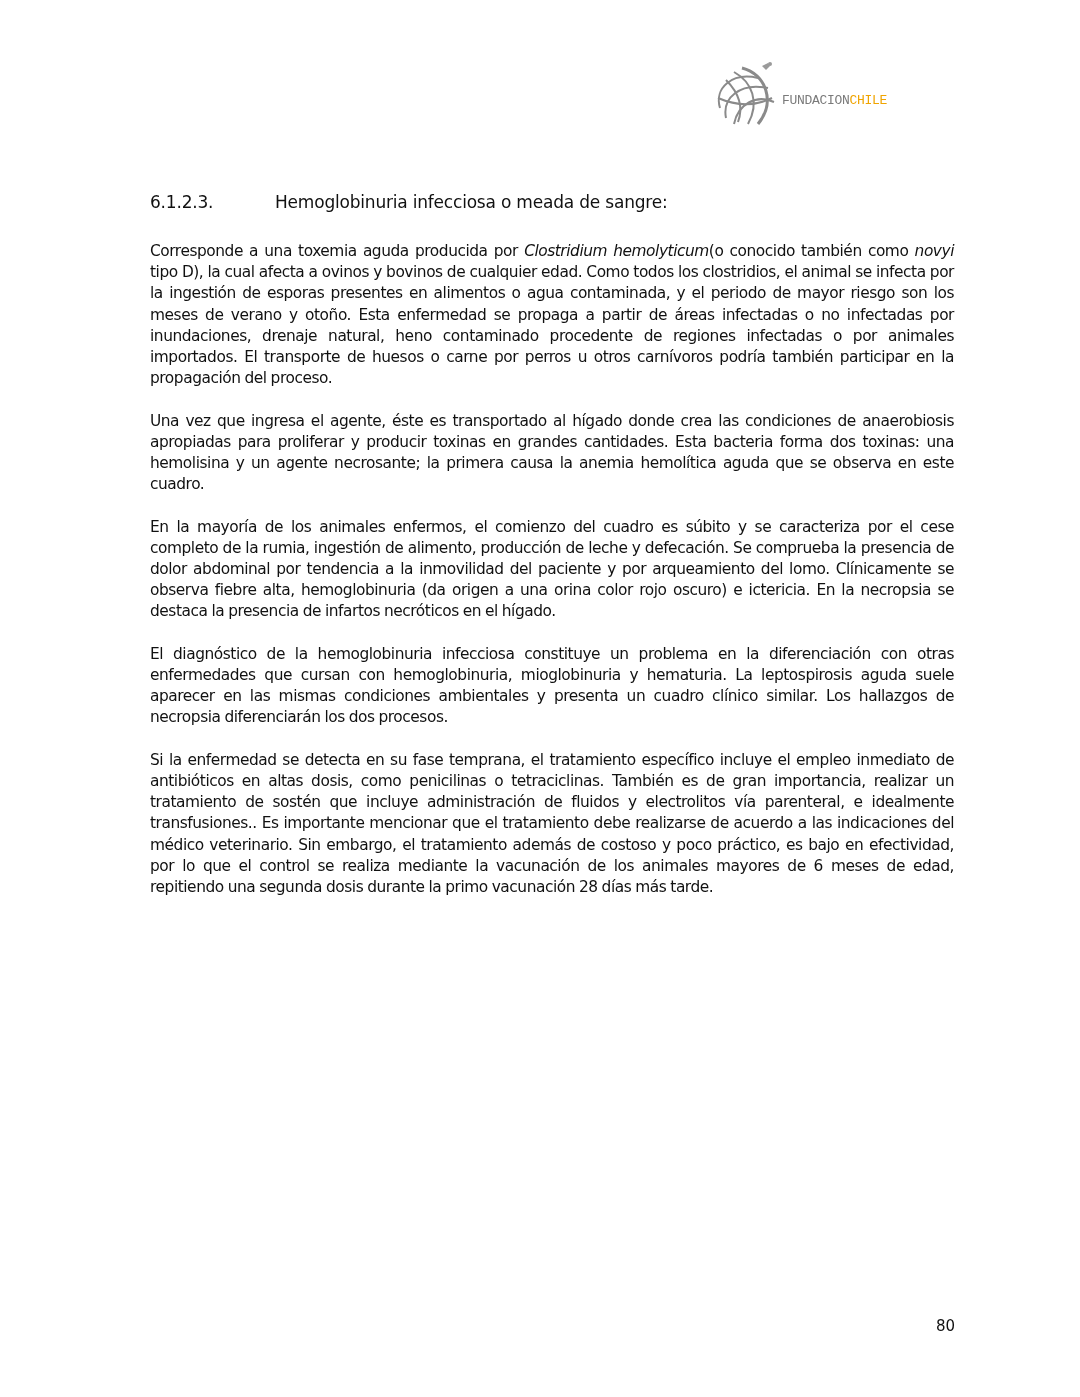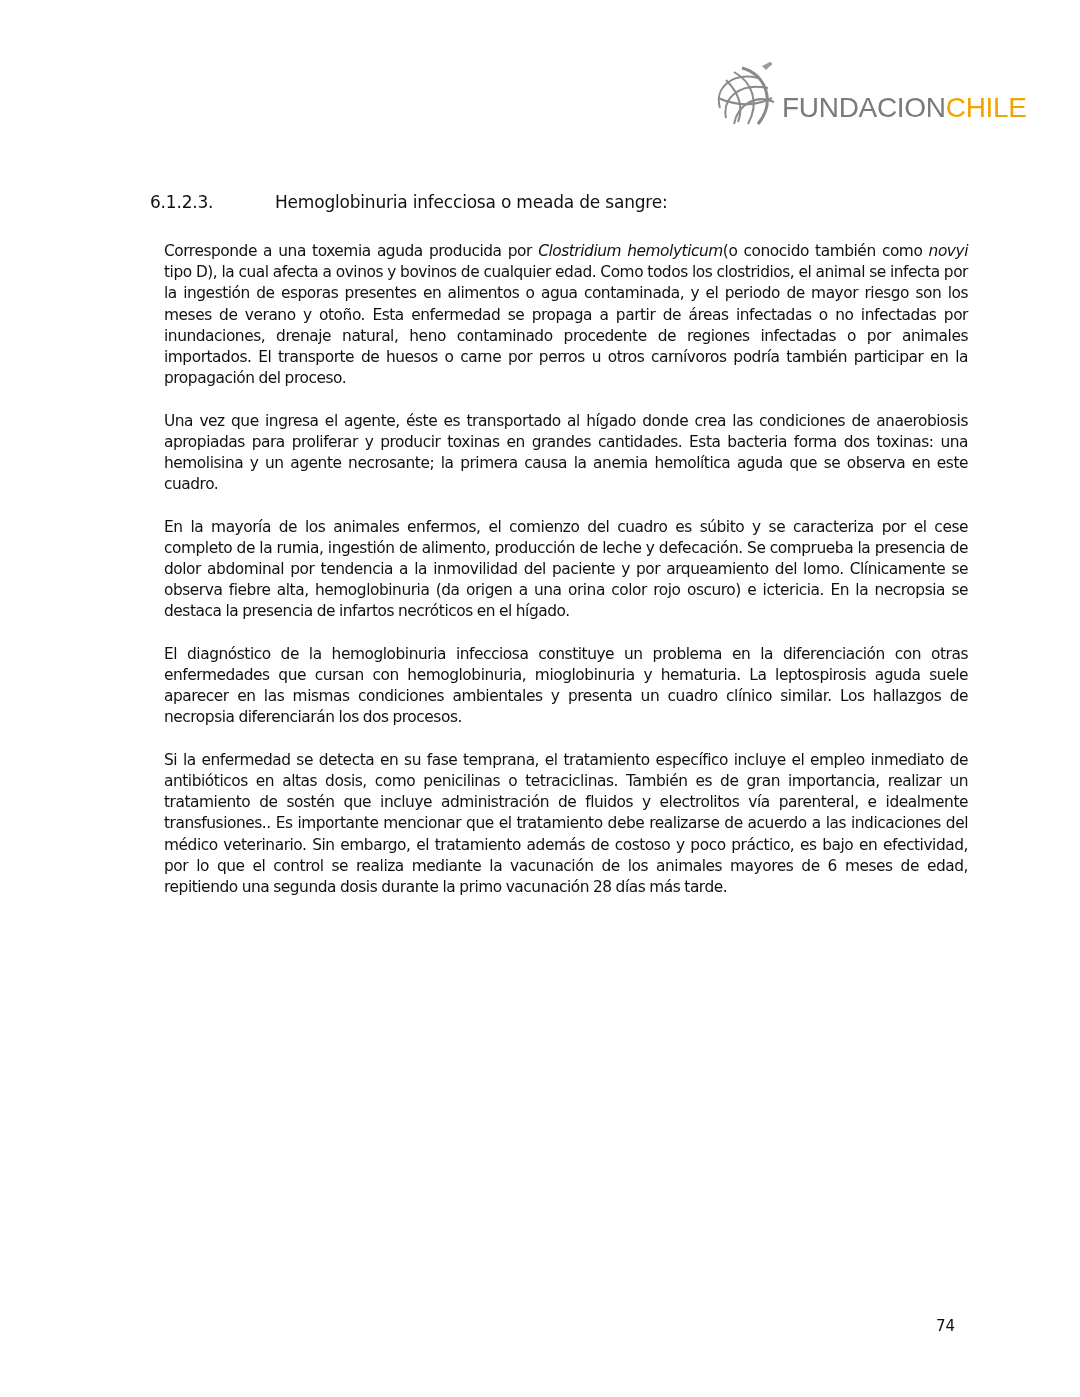--- a/index.html
+++ b/index.html
@@ -1,29 +1,29 @@
 <!DOCTYPE html>
 <html><head>
 <meta charset="utf-8">
 <style>
   html, body { margin:0; padding:0; background:#ffffff; }
   body { width:1080px; height:1397px; position:relative; overflow:hidden;
          font-family: "DejaVu Sans", sans-serif; color:#111; }
   .logo { position:absolute; left:712px; top:58px; width:250px; height:72px; }
   .logo svg { position:absolute; left:0; top:0; }
-  .logo-text { position:absolute; left:70px; top:36px; font-family:Liberation Sans, sans-serif;
-               font-size:28px; letter-spacing:-0.3px; line-height:1; }
+  .logo-text { position:absolute; left:70px; top:36px; font-family:Liberation Mono, monospace;
+               font-size:13px; letter-spacing:-0.3px; line-height:1; }
   .logo-text .a { color:#7a7a7a; }
   .logo-text .b { color:#f0a400; }
   .heading { position:absolute; left:150px; top:192px; font-weight:normal; font-size:17px;
              font-family:"DejaVu Sans", sans-serif; letter-spacing:-0.2px; }
   .heading .num { display:inline-block; width:125px; }
   .content { position:absolute; left:150px; top:241px; width:804px;
              font-family:"DejaVu Sans", sans-serif; font-size:15.4px; line-height:21.2px;
-             text-align:justify; letter-spacing:-0.45px; word-spacing:-0.5px;margin-left:14px; }
+             text-align:justify; letter-spacing:-0.45px; word-spacing:-0.5px; }
   .content p { margin:0 0 21.2px 0; }
   .page-num { position:absolute; left:936px; top:1317px; font-size:15px;
               font-family:"DejaVu Sans", sans-serif; }
 </style>
 </head>
 <body>
 
 <div class="logo">
   <svg width="72" height="72" viewBox="0 0 72 72">
     <g fill="none" stroke="#8a8a8a" stroke-width="2">
@@ -48,13 +48,13 @@
 </div>
 
 <div class="content">
   <p><span>Corresponde a una toxemia aguda producida por </span><i>Clostridium hemolyticum</i><span>(o conocido también como </span><i>novyi</i><span> tipo D), la cual afecta a ovinos y bovinos de cualquier edad.  Como todos los clostridios, el animal se infecta por la ingestión de esporas presentes en alimentos o agua contaminada, y el periodo de mayor riesgo son los meses de verano y otoño. Esta enfermedad se propaga a partir de áreas infectadas o no infectadas por inundaciones, drenaje natural, heno contaminado procedente de regiones infectadas o por animales importados. El transporte de huesos o carne por perros u otros carnívoros podría también participar en la propagación del proceso.</span></p>
   <p>Una vez que ingresa el agente, éste es transportado al hígado donde crea las condiciones de anaerobiosis apropiadas para proliferar y producir toxinas en grandes cantidades. Esta bacteria forma dos toxinas: una hemolisina y un agente necrosante; la primera causa la anemia hemolítica aguda que se observa en este cuadro.</p>
   <p>En la mayoría de los animales enfermos, el comienzo del cuadro es súbito y se caracteriza por el cese completo de la rumia, ingestión de alimento, producción de leche y defecación. Se comprueba la presencia de dolor abdominal  por tendencia a la inmovilidad del paciente y por arqueamiento del lomo. Clínicamente se observa fiebre alta, hemoglobinuria (da origen a una orina color rojo oscuro) e ictericia. En la necropsia se destaca la presencia  de infartos necróticos en el hígado.</p>
   <p>El diagnóstico de la hemoglobinuria infecciosa constituye un problema en la diferenciación con otras enfermedades que cursan con hemoglobinuria, mioglobinuria y hematuria. La leptospirosis aguda suele aparecer en las mismas condiciones ambientales y presenta un cuadro clínico similar. Los hallazgos de necropsia diferenciarán los dos procesos.</p>
   <p>Si la enfermedad se detecta en su fase temprana, el tratamiento específico incluye el empleo inmediato de antibióticos en altas dosis, como penicilinas o tetraciclinas. También es de gran importancia, realizar un tratamiento de sostén que incluye administración de fluidos y electrolitos vía parenteral, e idealmente transfusiones.. Es importante mencionar que el tratamiento debe realizarse de acuerdo a las indicaciones del médico veterinario. Sin embargo, el tratamiento además de costoso y poco práctico, es bajo en efectividad, por lo que el control  se realiza mediante la vacunación de los animales mayores de 6 meses de edad, repitiendo una segunda dosis durante la primo vacunación 28 días más tarde.</p>
 </div>
 
-<div class="page-num">74</div>
+<div class="page-num">80</div>
 
 </body></html>

